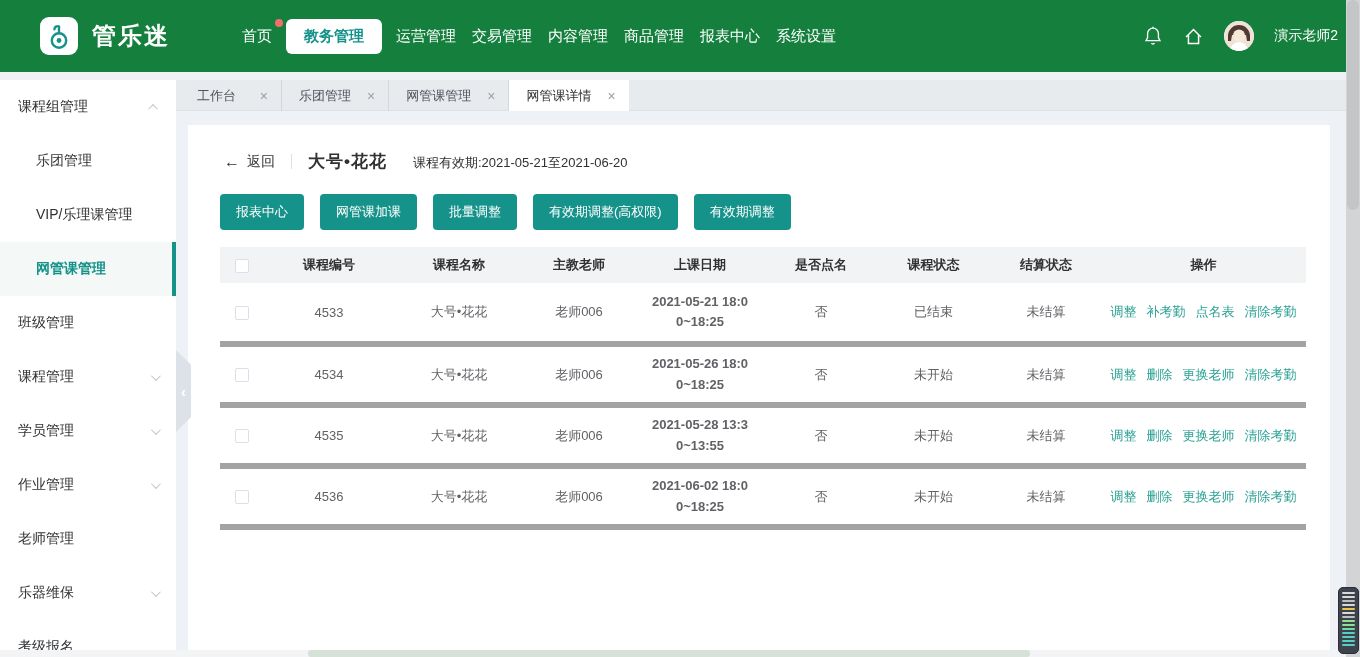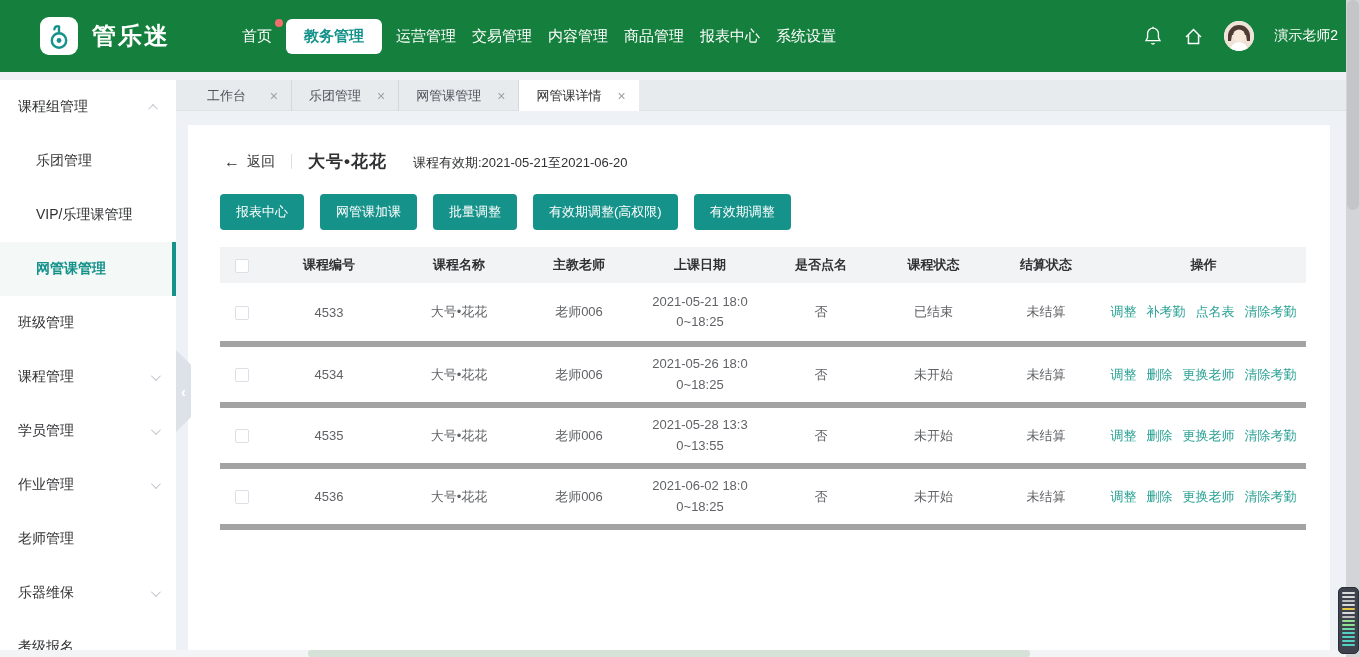--- a/index.html
+++ b/index.html
@@ -32,21 +32,21 @@
   .side-item, .side-subitem { height:54px; display:flex; align-items:center; justify-content:space-between; font-size:14px; color:#303133; padding:8px 18px; cursor:pointer; }
   .side-subitem { padding-left:36px; }
   .side-subitem.active { background:#f4f9f7; color:#15928a; border-right:4px solid #15928a; font-weight:bold; }
   .chev { width:7px; height:7px; border-right:1.5px solid #c0c4cc; border-bottom:1.5px solid #c0c4cc; display:inline-block; }
   .chev.down { transform:rotate(45deg) translateY(-2px); }
   .chev.up { transform:rotate(-135deg) translateY(-2px); }
   .collapse-handle { position:absolute; left:176px; top:350px; width:15px; height:82px; background:#dde2e9; clip-path:polygon(0 0,100% 18%,100% 82%,0 100%); z-index:6; display:flex; align-items:center; justify-content:center; color:#fff; font-size:15px; font-weight:bold; cursor:pointer; }
 
   
   .main { position:absolute; left:176px; top:80px; right:14px; bottom:0; background:#eef1f6; }
-  .tabbar { height:31px; background:#e8ebee; display:flex; align-items:stretch; padding-left:14px; box-shadow:inset 0 -1px 0 #dde1e6; }
+  .tabbar { height:31px; background:#e8ebee; display:flex; align-items:stretch; padding-left:4px; box-shadow:inset 0 -1px 0 #dde1e6; }
   .tab { display:flex; align-items:center; justify-content:space-between; min-width:102px; padding:0 13px 0 17px; font-size:13px; color:#4f545c; cursor:pointer; border-right:1px solid #d3d8de; }
   .tab .tab-close { color:#9aa0a8; font-size:14px; margin-left:16px; }
   .tab.active { background:#fff; color:#303133; border-right:none; }
 
   .card { position:absolute; left:12px; right:16px; top:45px; bottom:7px; background:#fff; overflow:hidden; }
   .back-row { display:flex; align-items:center; padding:25px 0 0 36px; }
   .back-link { display:flex; align-items:center; gap:7px; font-size:14px; color:#303133; cursor:pointer; }
   .back-arrow { font-size:16px; color:#303133; }
   .vdiv { width:1px; height:15px; background:#dcdfe6; margin:0 16px; }
   .course-title { font-size:17px; font-weight:bold; color:#303133; letter-spacing:1px; }
@@ -54,21 +54,21 @@
 
   .btn-row { display:flex; gap:16px; padding:21px 0 0 32px; }
   .btn { background:#15928a; color:#fff; border:none; border-radius:4px; font-size:13px; padding:9px 16px; font-family:"Liberation Sans",sans-serif; cursor:pointer; white-space:nowrap; }
 
   .table-wrap { margin:17px 24px 0 32px; }
   table { width:100%; border-collapse:collapse; table-layout:fixed; }
   thead th { background:#f2f3f5; height:36px; font-size:13px; font-weight:bold; color:#303133; text-align:center; }
   tbody td { height:61px; font-size:13px; color:#606266; text-align:center; vertical-align:middle; }
   tbody tr { border-bottom:6px solid #a3a3a3; }
   .checkbox { display:inline-block; width:14px; height:14px; border:1px solid #dcdfe6; border-radius:2px; background:#fff; cursor:pointer; vertical-align:middle; }
-  .date-cell div { line-height:1.55; }
+  .date-cell div { line-height:1.55;font-weight:bold; }
   .ops a { color:#2aa194; text-decoration:none; margin:0 5px; cursor:pointer; white-space:nowrap; }
 </style>
 </head>
 <body>
 
 <header class="app-header">
   <div class="logo">
     <span style="display:flex;">
       <svg width="38" height="38" viewBox="0 0 38 38">
           <rect width="38" height="38" rx="9" fill="#ffffff"></rect>

